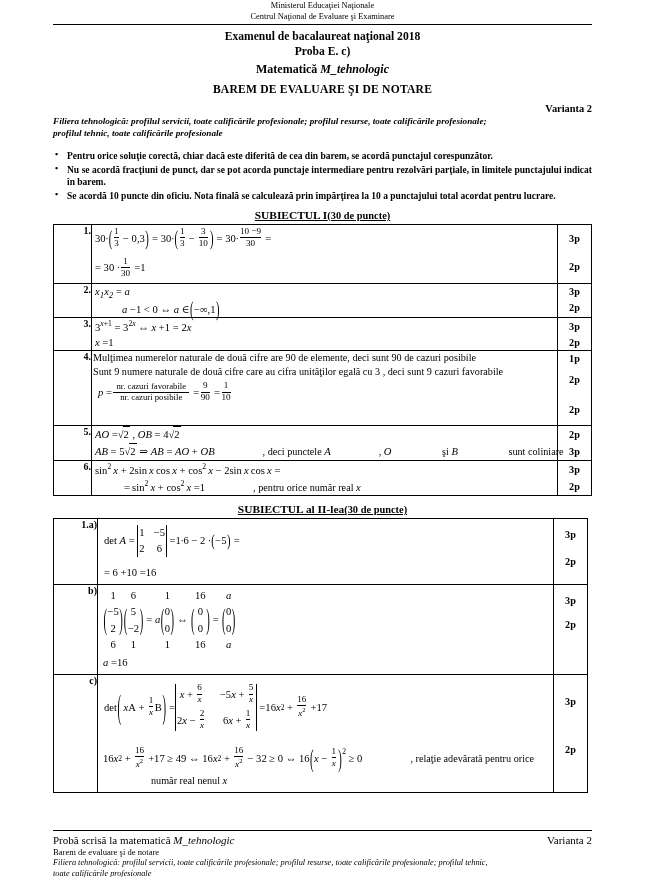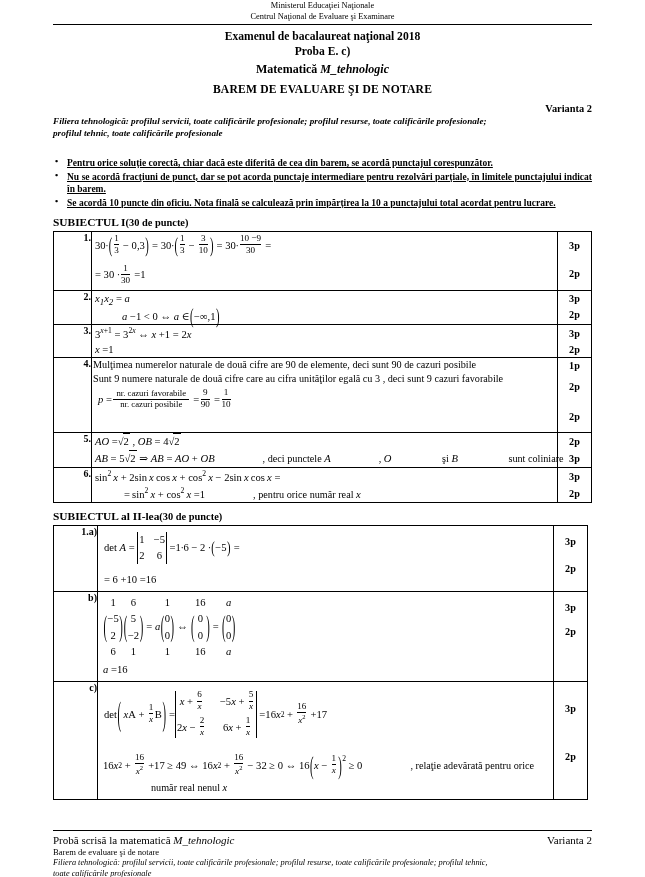--- a/index.html
+++ b/index.html
@@ -48,47 +48,48 @@
   }
 
   
   .filiera {
     font-size: 9.2px;
     font-style: italic;
     font-weight: bold;
     line-height: 1.30;
     margin-top: 2px;
   }
-  .bullets { margin-top: 17px; text-decoration: underline; }
+  .bullets { margin-top: 10px; }
   .bullet {
     font-size: 9.5px;
     font-weight: bold;
     line-height: 1.31;
     text-align: justify;
     position: relative;
     padding-left: 14px;
     margin-top: 1px;
   }
   .bullet::before {
     content: "\2022";
     position: absolute;
     left: 2px;
     top: -1px;
     font-size: 9px;
   }
 
   
   .sect {
     display: flex;
-    justify-content: flex-start;
+    justify-content: center;
     align-items: baseline;
     font-size: 11.4px;
     font-weight: bold;
     margin-top: 7px;
     margin-bottom: 2.5px;
+    text-decoration: underline;
   }
   .sect .pts { font-size: 10.4px; }
 
   
   table.barem {
     border-collapse: collapse;
     width: 539px;
     table-layout: fixed;
   }
   table.barem td {

